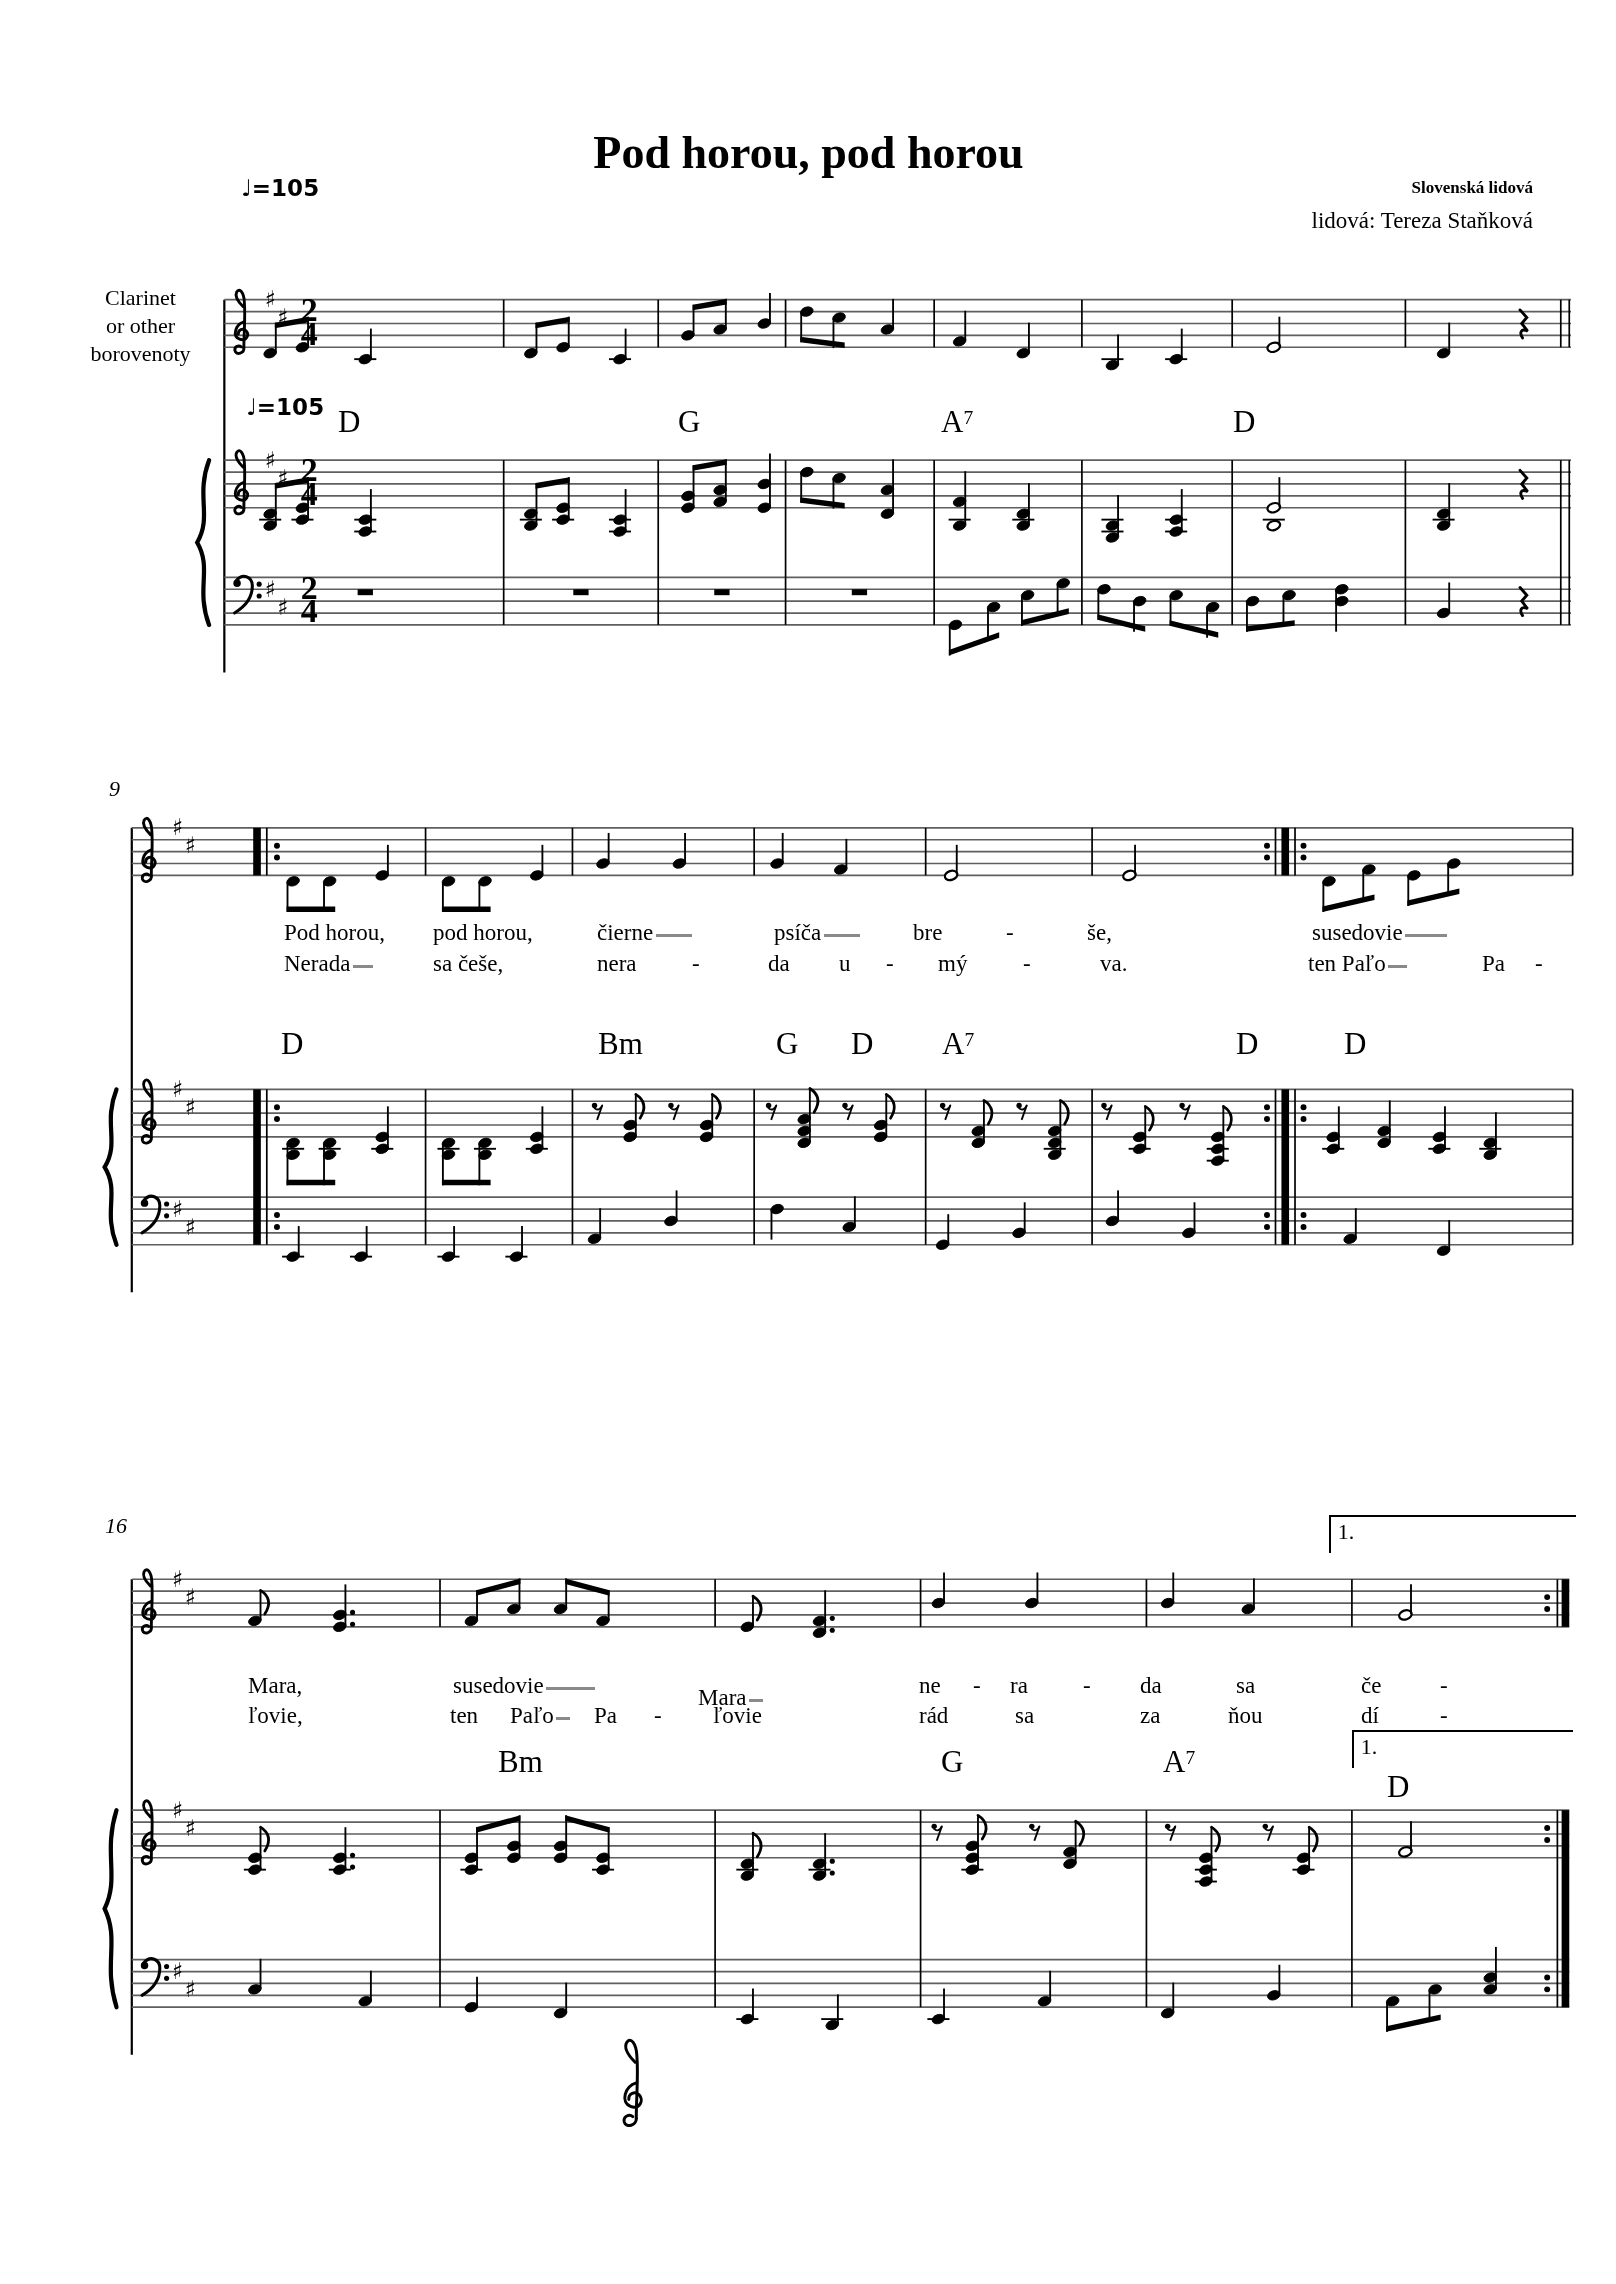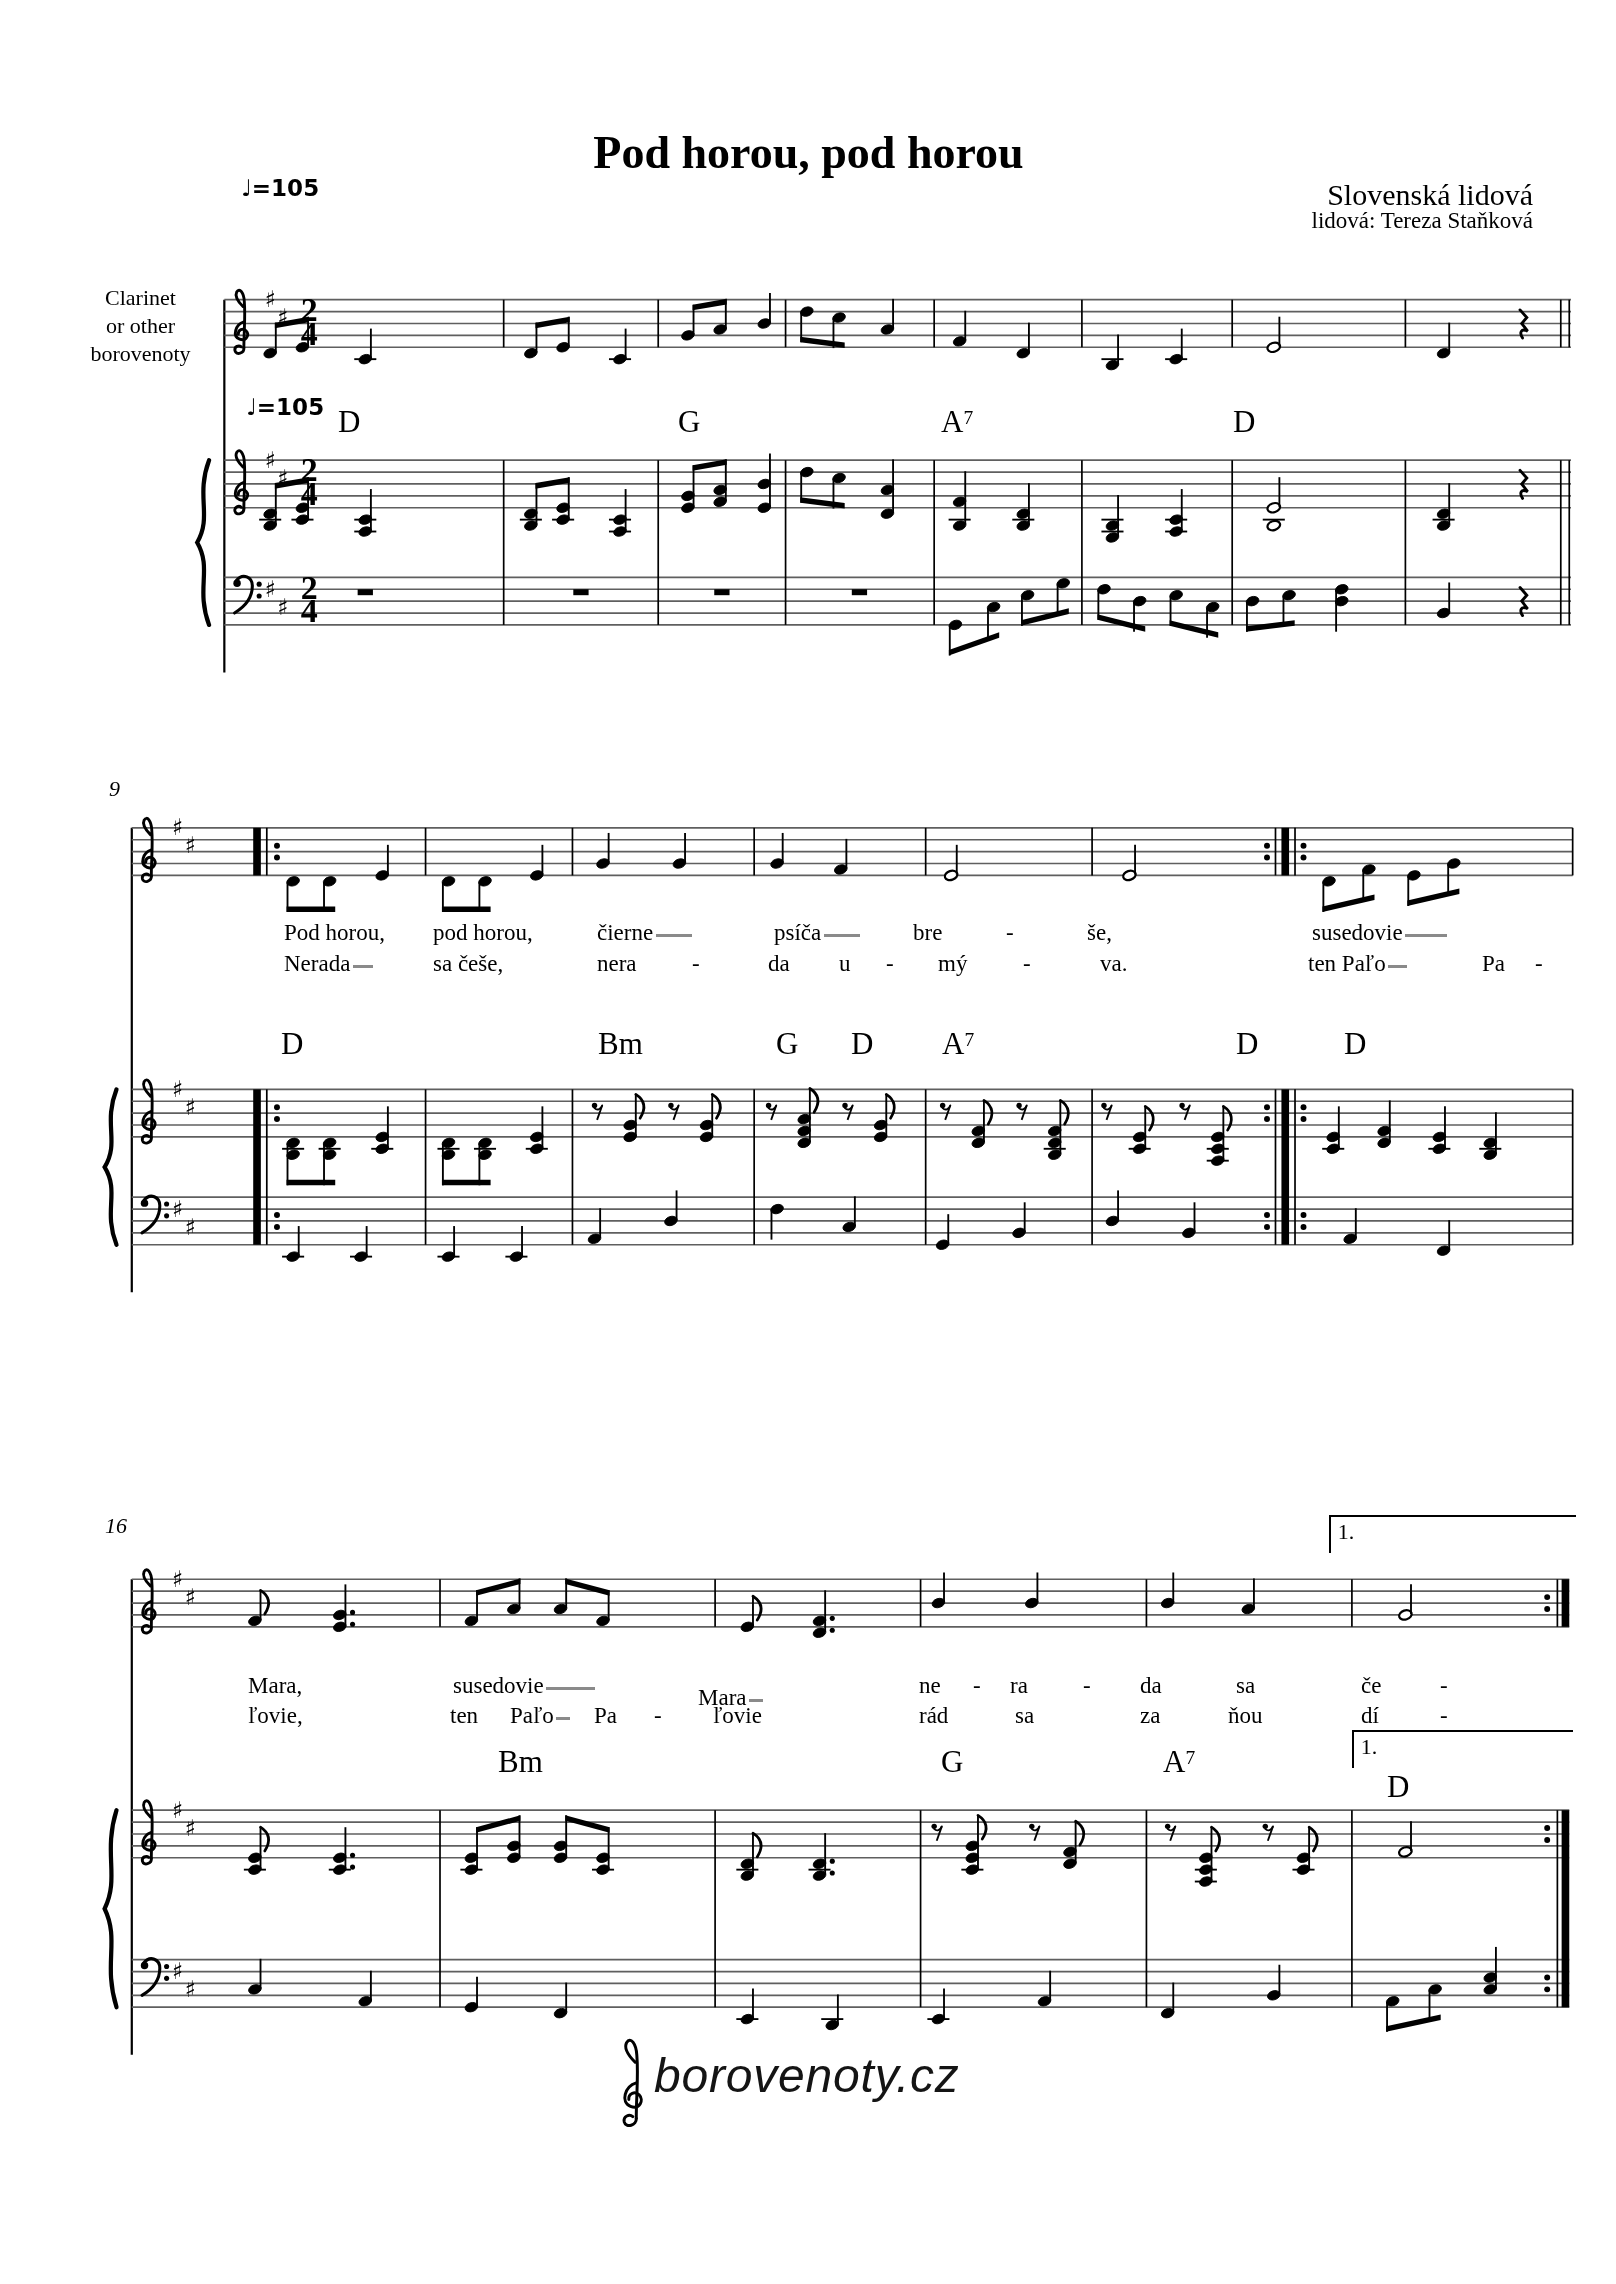--- a/index.html
+++ b/index.html
@@ -1,20 +1,20 @@
 <!DOCTYPE html>
 <html style="font-size:13.6px"><head>
 <meta charset="utf-8">
 <style>
   html,body{margin:0;padding:0;background:#e8e8e8;}
   .page{position:relative;width:1617px;height:2284px;background:#ffffff;overflow:hidden;
         font-family:"Liberation Serif", serif;color:#000;}
   .abs{position:absolute;white-space:nowrap;}
   .title{left:0;right:0;top:126px;text-align:center;font-size:46px;font-weight:bold;}
-  .credit1{right:84px;top:178px;font-size:30px;text-align:left;}
+  .credit1{right:84px;top:178px;font-size:17px;text-align:left;font-weight:bold;}
   .credit2{right:84px;top:208px;font-size:23px;text-align:right;}
   .instr{left:47px;top:284px;width:187px;text-align:center;font-size:22px;line-height:28px;}
   .tempo{font-family:"DejaVu Sans", sans-serif;font-weight:bold;font-size:23px;}
   .mnum{font-style:italic;font-size:22px;}
   .chord{font-size:31px;}
   .chord sup{font-size:19.5px;vertical-align:8.5px;}
   .lyr{font-size:23px;}
   .ext{display:inline-block;height:2.5px;background:#8a8a8a;margin-left:2.5px;margin-bottom:3.4px;}
   .volta{position:absolute;height:36px;border-top:2.5px solid #000;border-left:2.5px solid #000;}
   .volta span{font-size:22px;padding-left:6.8px;display:inline-block;margin-top:1.7px;}
@@ -772,15 +772,14 @@
       <div class="abs lyr" style="left: 919px; top: 1703px;">rád</div>
       <div class="abs lyr" style="left: 1015px; top: 1703px;">sa</div>
       <div class="abs lyr" style="left: 1140px; top: 1703px;">za</div>
       <div class="abs lyr" style="left: 1228px; top: 1703px;">ňou</div>
       <div class="abs lyr" style="left: 1361px; top: 1703px;">dí</div>
       <div class="abs lyr" style="left: 1440px; top: 1703px;">-</div>
       <div class="volta" style="left: 1329px; top: 1515px; width: 245px;"><span>1.</span></div>
       <div class="volta" style="left: 1352px; top: 1730px; width: 219px;"><span>1.</span></div>
     </div>
 
-  <div class="abs logo-text" style="left:654px;top:2048px;">borovenoty.cz</div>
 </div>
 
 
 </body></html>

